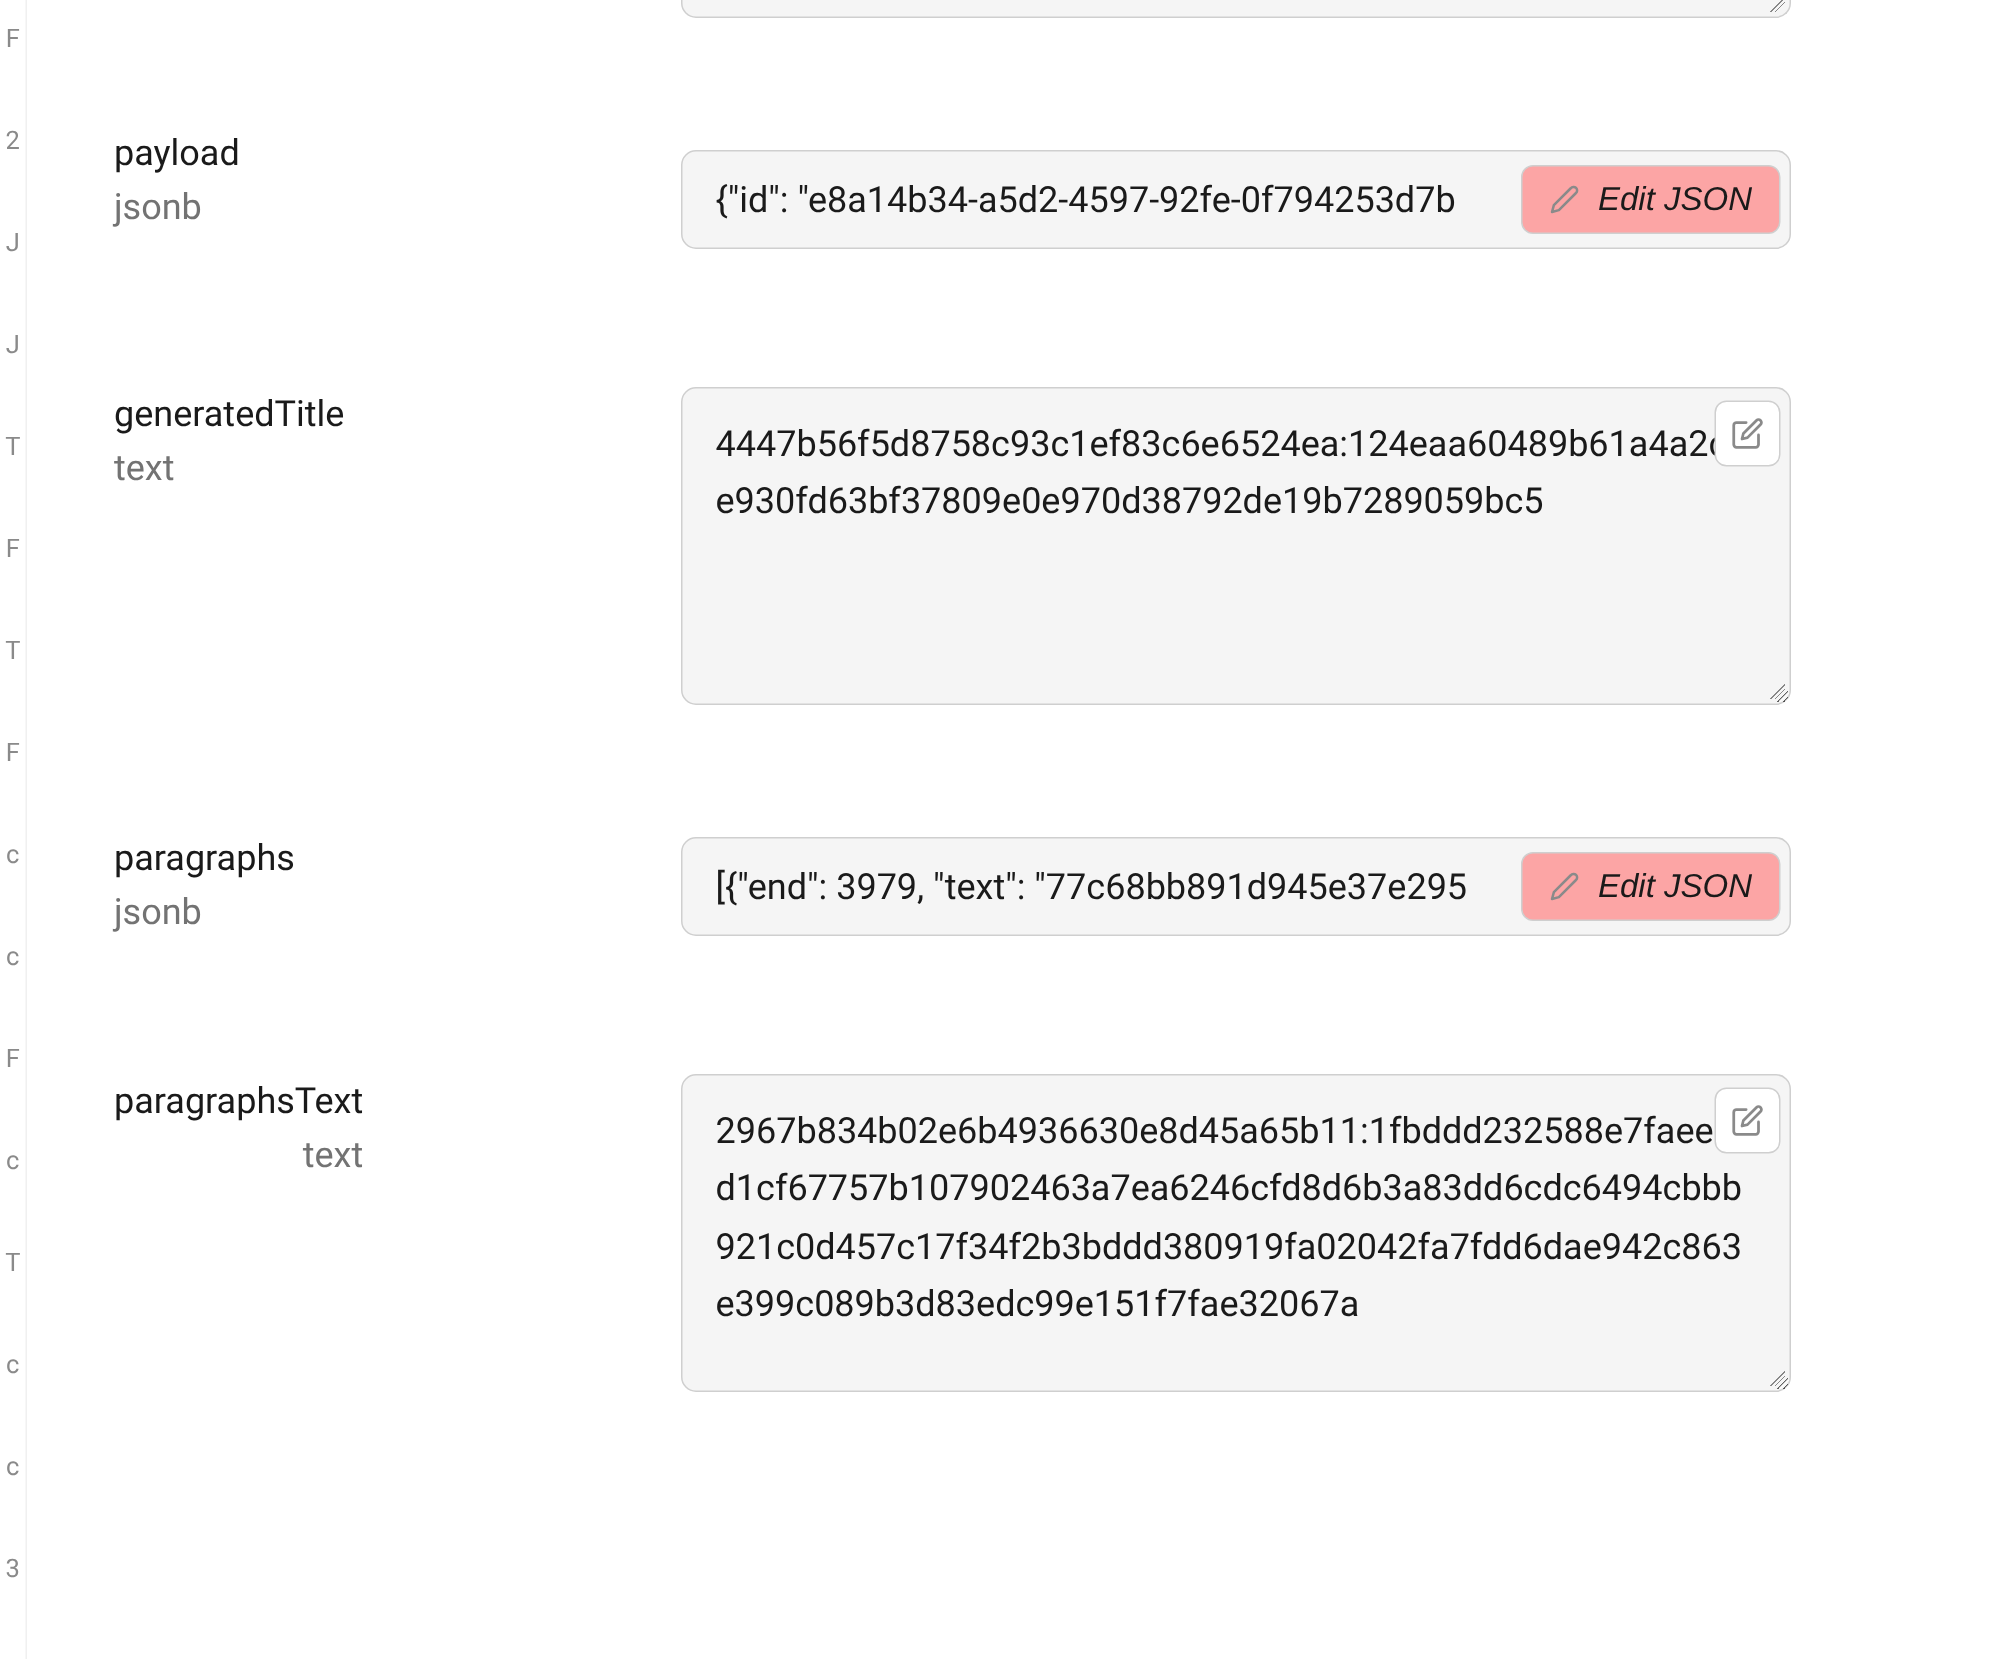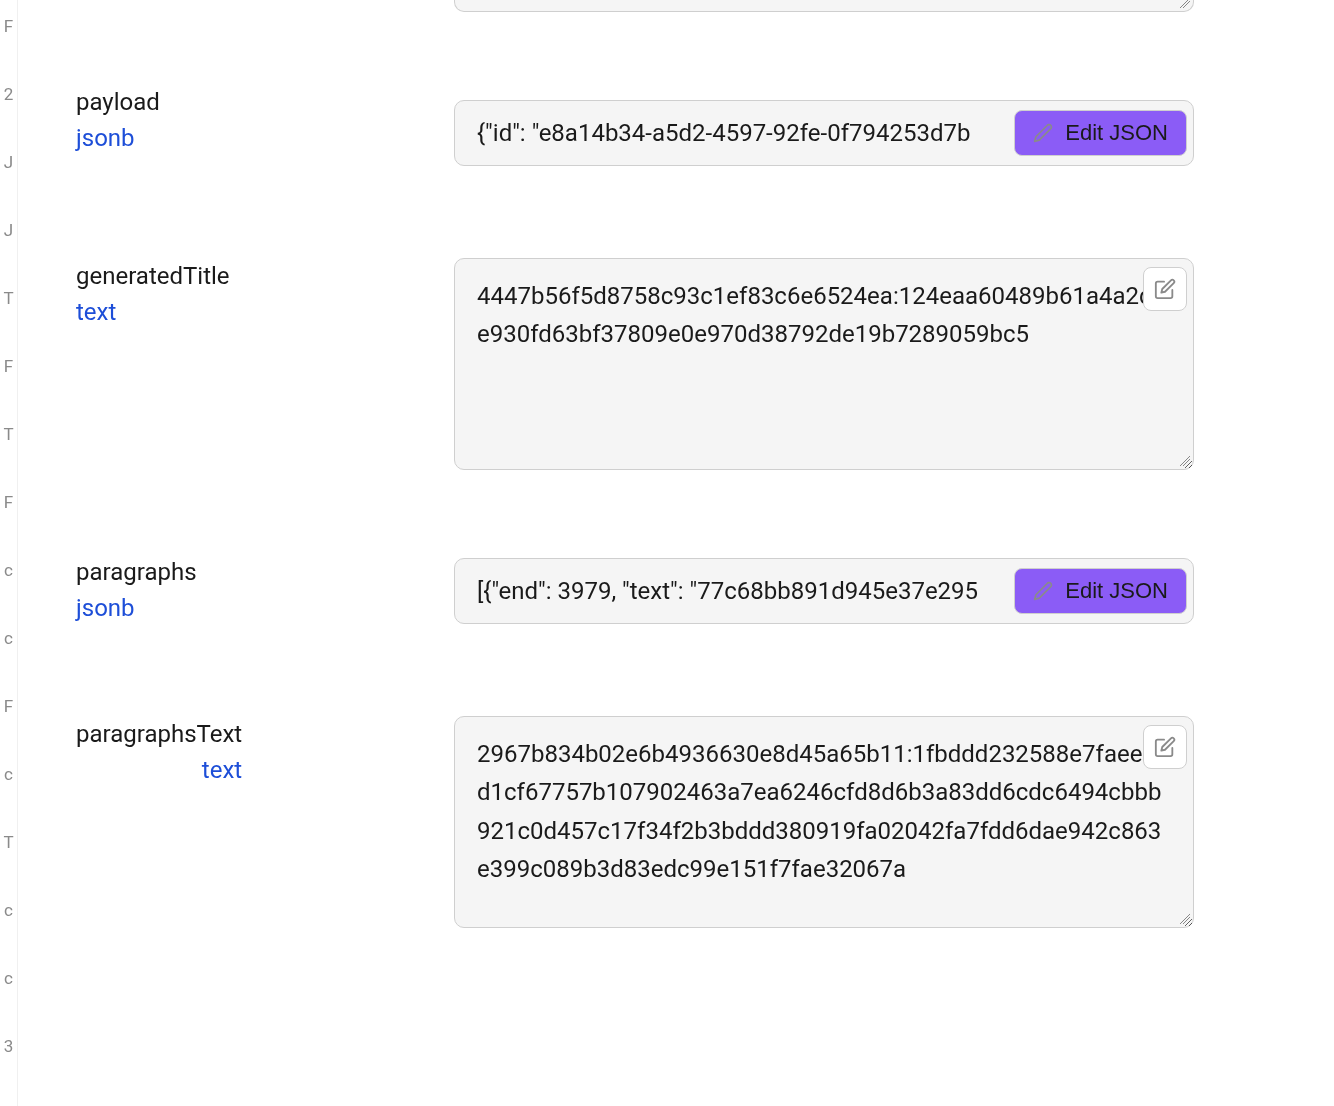--- a/index.html
+++ b/index.html
@@ -72,21 +72,21 @@
       gap: 8px;
     }
     .field-name {
       font-size: 24px;
       font-weight: 400;
       color: #1a1a1a;
     }
     .field-type {
       font-size: 24px;
       font-weight: 400;
-      color: #1d4ed8;
+      color: #737373;
     }
     .json-field {
       position: absolute;
       left: 436px;
       width: 740px;
       height: 66px;
       border: 1.5px solid #cfcfcf;
       border-radius: 10px;
       background: #f5f5f5;
       display: flex;
@@ -104,27 +104,28 @@
     }
     .edit-json-btn {
       position: absolute;
       right: 6px;
       top: 50%;
       transform: translateY(-50%);
       height: 46px;
       padding: 0 18px;
       border: 1.5px solid #cfcfcf;
       border-radius: 8px;
-      background: #8b5cf6;
+      background: #fca5a5;
       display: flex;
       align-items: center;
       gap: 12px;
       cursor: pointer;
       font-size: 22px;
       color: #1a1a1a;
+      font-style: italic;
     }
     .edit-json-btn svg {
       width: 20px;
       height: 20px;
       stroke: #8a8a8a;
     }
     .text-field {
       position: absolute;
       left: 436px;
       width: 740px;

